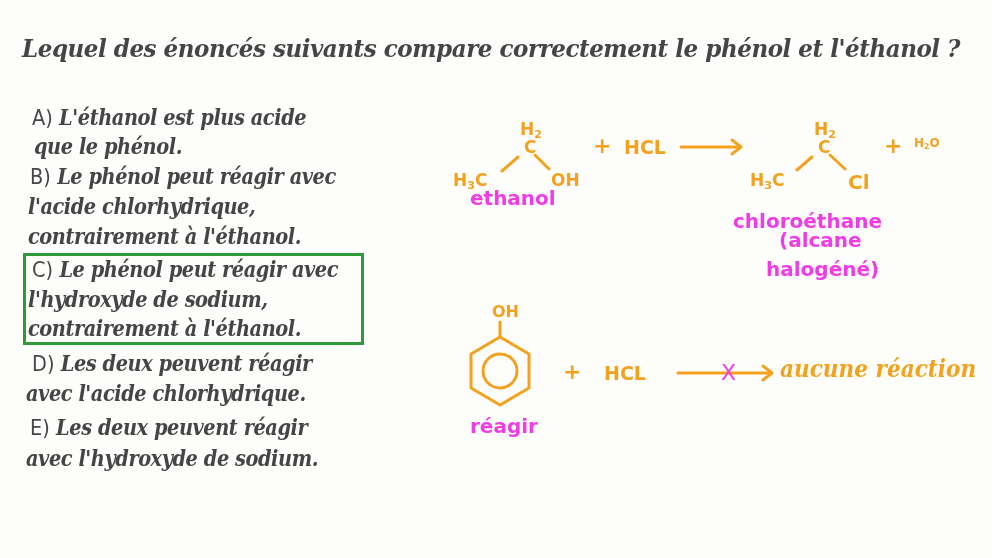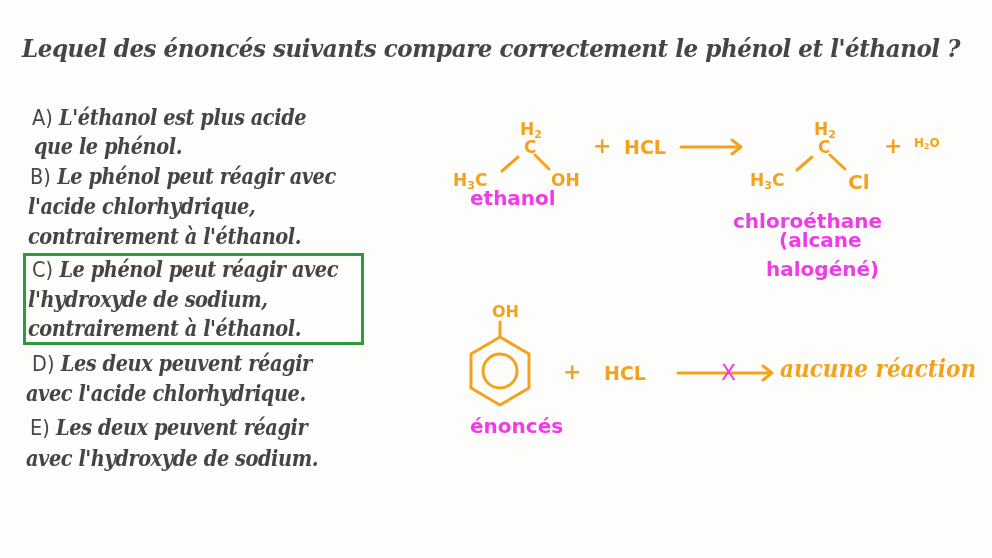--- a/index.html
+++ b/index.html
@@ -126,20 +126,20 @@
 <div>
   <div class="chem" style="left:492px; top:302px; font-size:16px;">OH</div>
   <svg style="left:0;top:0;" width="992" height="558">
     <line x1="500" y1="322" x2="500" y2="336" stroke="#f4a21e" stroke-width="3" stroke-linecap="round"></line>
     <polygon points="500,337 529,354 529,388 500,405 471,388 471,354" fill="none" stroke="#f4a21e" stroke-width="3" stroke-linejoin="round"></polygon>
     <circle cx="500" cy="371" r="17" fill="none" stroke="#f4a21e" stroke-width="3"></circle>
 
     <line x1="678" y1="373" x2="770" y2="373" stroke="#f4a21e" stroke-width="3" stroke-linecap="round"></line>
     <polyline points="763,366 772,373 763,380" fill="none" stroke="#f4a21e" stroke-width="3" stroke-linecap="round" stroke-linejoin="round"></polyline>
   </svg>
-  <div class="label" style="left:470px; top:414px;">énoncés</div>
+  <div class="label" style="left:470px; top:414px;">réagir</div>
 
   <div class="chem" style="left:563px; top:359px; font-size:22px;">+</div>
   <div class="chem" style="left:604px; top:362px; font-size:19px;">HCL</div>
 
   <div class="label" style="left:721px; top:360px; font-size:22px; font-weight:normal;">X</div>
   <div class="cursive-orange" style="left:780px; top:354px;">aucune réaction</div>
 </div>
 
 </body></html>

